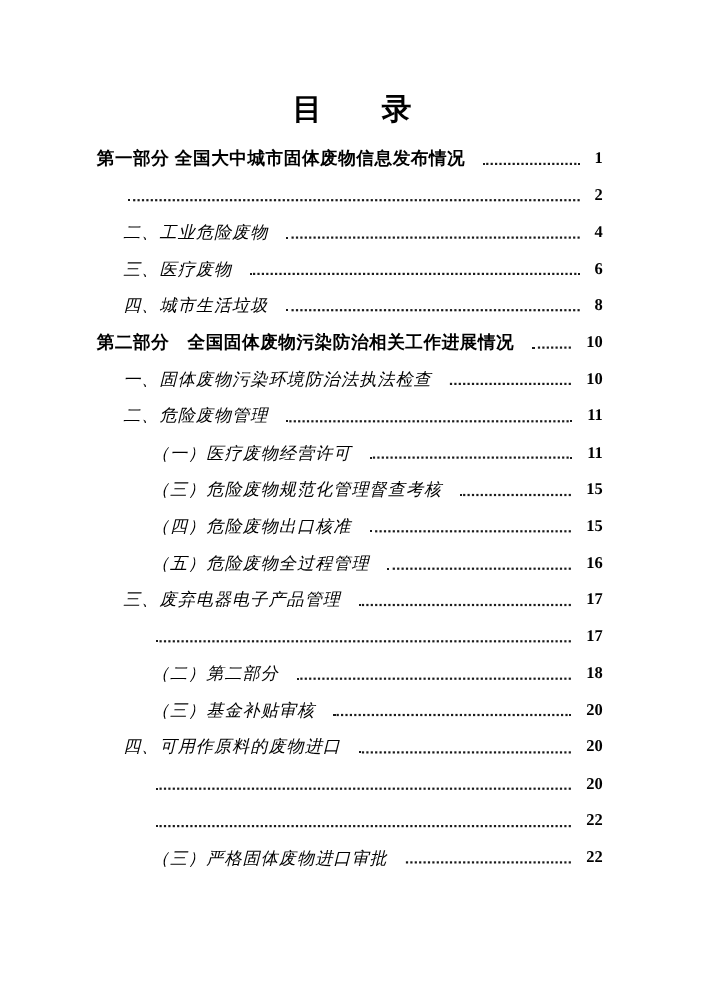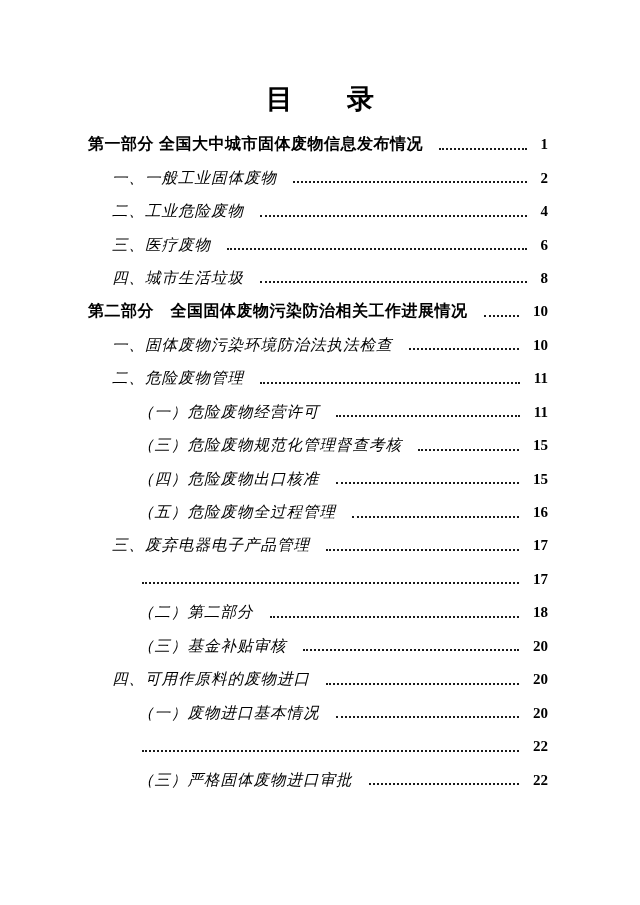--- a/index.html
+++ b/index.html
@@ -86,21 +86,20 @@
 
 <div class="doc-title">目　　录</div>
 
 <div class="toc-list">
     <div class="toc-row level-1">
       <span class="entry-text">第一部分 全国大中城市固体废物信息发布情况</span>
       <span class="leader"></span>
       <span class="page-num">1</span>
     </div>
     <div class="toc-row level-2">
-      <span class="entry-text">一、一般工业固体废物</span>
       <span class="leader"></span>
       <span class="page-num">2</span>
     </div>
     <div class="toc-row level-2">
       <span class="entry-text">二、工业危险废物</span>
       <span class="leader"></span>
       <span class="page-num">4</span>
     </div>
     <div class="toc-row level-2">
       <span class="entry-text">三、医疗废物</span>
@@ -121,21 +120,21 @@
       <span class="entry-text">一、固体废物污染环境防治法执法检查</span>
       <span class="leader"></span>
       <span class="page-num">10</span>
     </div>
     <div class="toc-row level-2">
       <span class="entry-text">二、危险废物管理</span>
       <span class="leader"></span>
       <span class="page-num">11</span>
     </div>
     <div class="toc-row level-3">
-      <span class="entry-text">（一）危险废物经营许可</span>
+      <span class="entry-text">（一）医疗废物经营许可</span>
       <span class="leader"></span>
       <span class="page-num">11</span>
     </div>
     <div class="toc-row level-3">
       <span class="entry-text">（三）危险废物规范化管理督查考核</span>
       <span class="leader"></span>
       <span class="page-num">15</span>
     </div>
     <div class="toc-row level-3">
       <span class="entry-text">（四）危险废物出口核准</span>
@@ -165,21 +164,20 @@
       <span class="entry-text">（三）基金补贴审核</span>
       <span class="leader"></span>
       <span class="page-num">20</span>
     </div>
     <div class="toc-row level-2">
       <span class="entry-text">四、可用作原料的废物进口</span>
       <span class="leader"></span>
       <span class="page-num">20</span>
     </div>
     <div class="toc-row level-3">
-      <span class="entry-text">（一）废物进口基本情况</span>
       <span class="leader"></span>
       <span class="page-num">20</span>
     </div>
     <div class="toc-row level-3">
       <span class="leader"></span>
       <span class="page-num">22</span>
     </div>
     <div class="toc-row level-3">
       <span class="entry-text">（三）严格固体废物进口审批</span>
       <span class="leader"></span>

